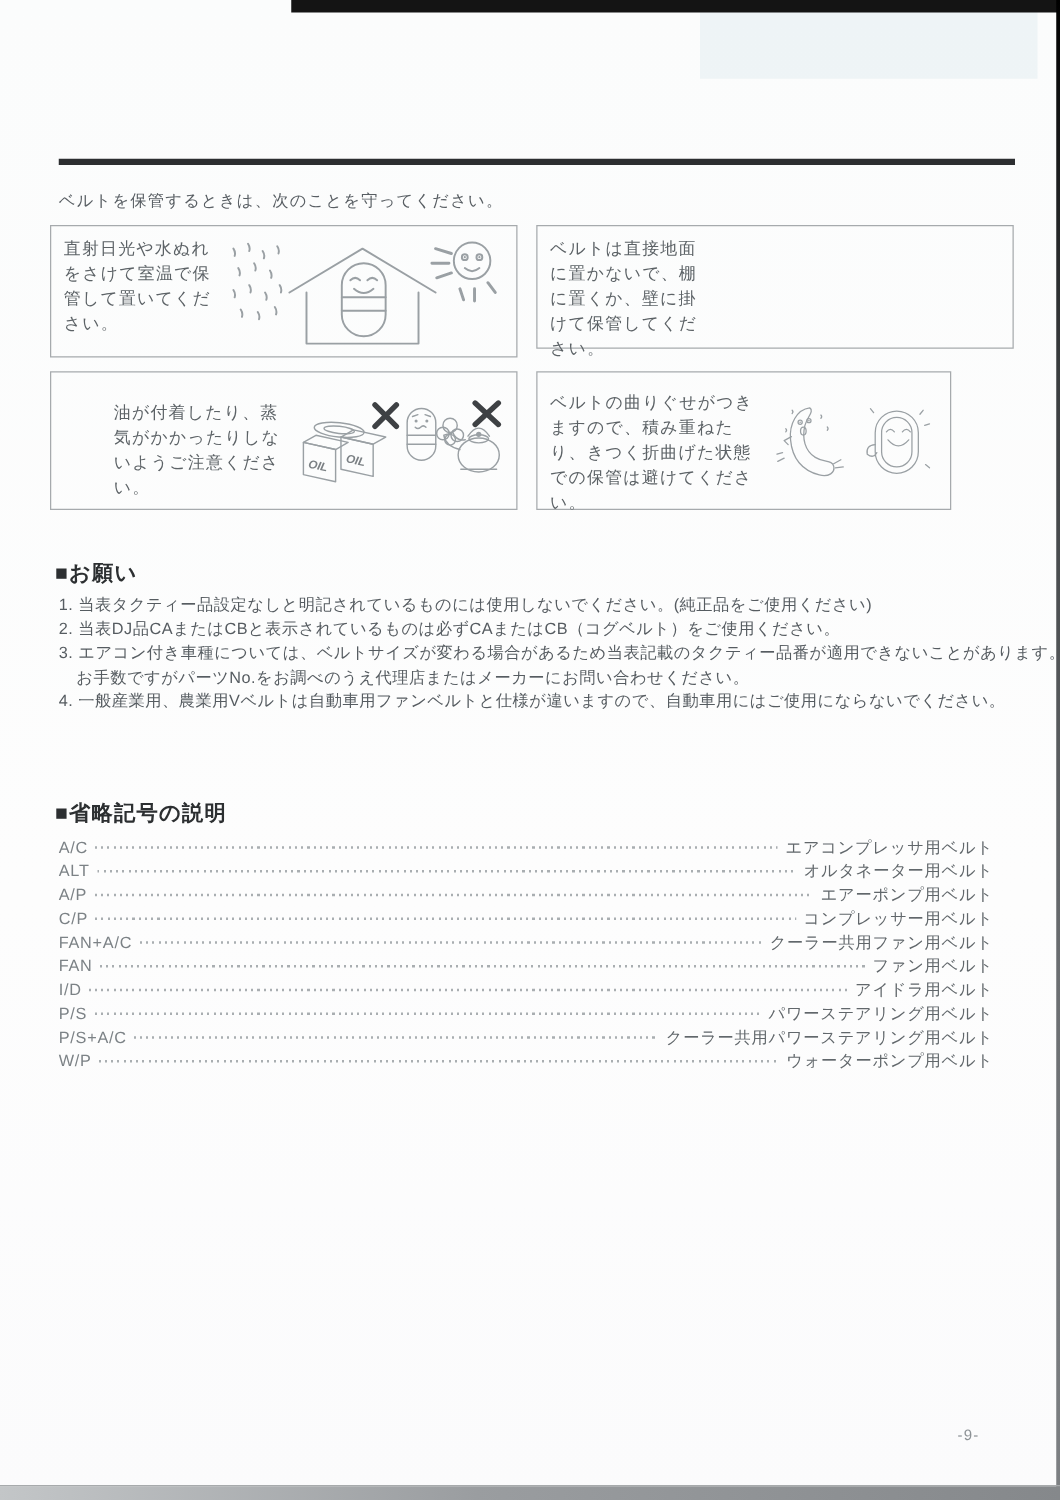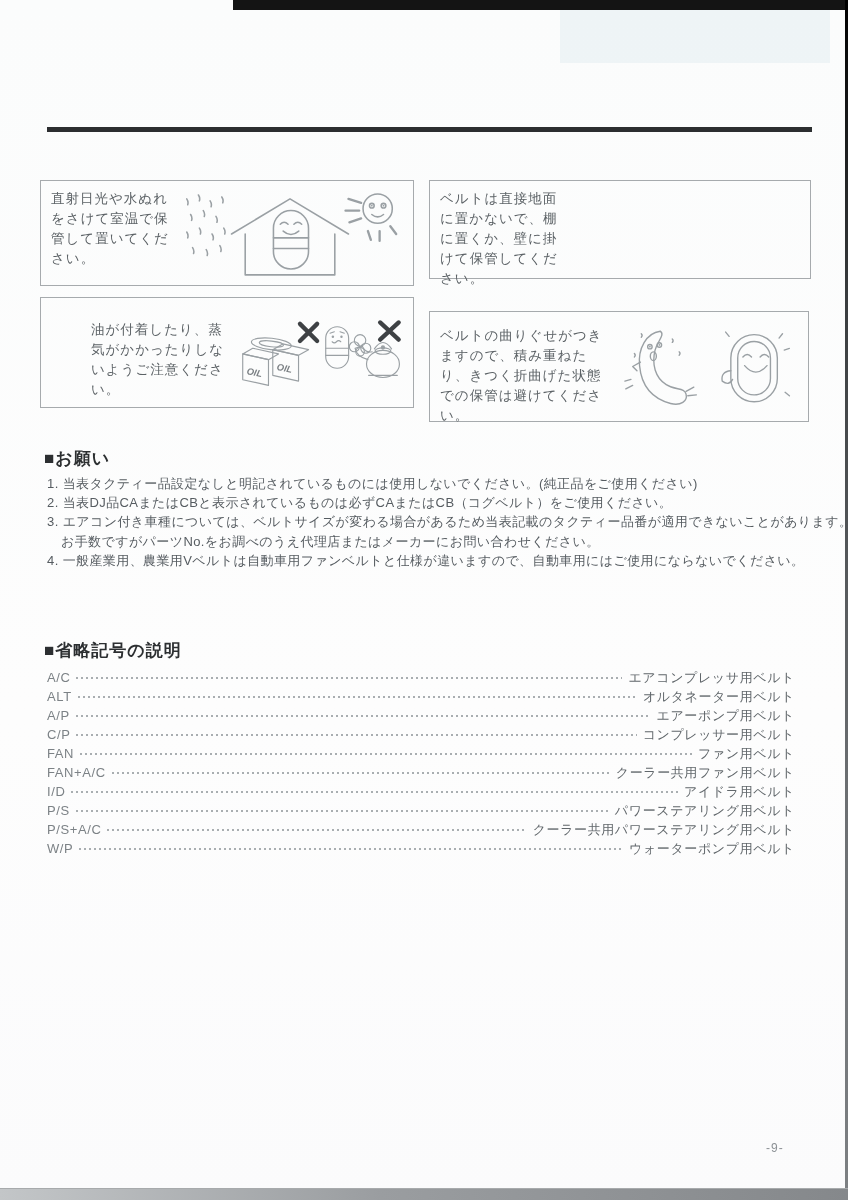--- a/index.html
+++ b/index.html
@@ -24,21 +24,21 @@
   .title-rule{position:absolute;left:47px;top:127px;width:765px;height:5px;background:#2c2e30;}
   .intro{position:absolute;left:47px;top:152px;font-size:13px;color:#585e63;letter-spacing:1px;}
   
   .pbox{position:absolute;border:1px solid #a6aaad;background:transparent;
     display:flex;padding:8px 10px;box-sizing:border-box;gap:4px;}
   .pbox .box-text{font-size:13.5px;line-height:20px;color:#5c6266;letter-spacing:1px;}
   .pbox svg{flex:1;height:100%;}
   #box1{left:40px;top:180px;width:374px;height:106px;}
   #box2{left:429px;top:180px;width:382px;height:99px;flex-direction:column;}
   #box3{left:40px;top:297px;width:374px;height:111px;}
-  #box4{left:429px;top:311px;width:380px;height:111px;}
+  #box4{left:429px;top:297px;width:332px;height:111px;}
   #box1 .box-text{width:122px;}
   #box2 .box-text{width:124px;}
   #box3 .box-text{width:142px;padding-top:14px;margin-left:40px;}
   #box4 .box-text{width:168px;padding-top:6px;}
   
   .sk{stroke:#9aa0a4;fill:none;stroke-width:1.6;stroke-linecap:round;stroke-linejoin:round;}
   .sk2{stroke:#9aa0a4;fill:none;stroke-width:2.4;stroke-linecap:round;}
   .dot{fill:#9aa0a4;stroke:none;}
   .xmark{stroke:#3e4144;fill:none;stroke-width:6;stroke-linecap:round;}
   .oil{font:italic bold 13px "Liberation Sans",sans-serif;fill:#7b8084;stroke:none;}
@@ -67,20 +67,21 @@
 <body>
 
 <div class="page">
 
   <div class="scan-tint"></div>
   <div class="top-scan-bar"></div>
   <div class="right-scan-edge"></div>
   <div class="bottom-scan-edge"></div>
 
   <div class="title-rule"></div>
+  <div class="intro">ベルトを保管するときは、次のことを守ってください。</div>
 
   <div class="pbox" id="box1">
     <div class="box-text">直射日光や水ぬれをさけて室温で保管して置いてください。</div>
     <svg viewBox="0 0 232 90">
       <g>
         <path class="sk" d="M10,10 q2,3 1,6 M22,6 q2,3 1,6 M34,12 q2,3 1,6 M46,8 q2,3 1,6
           M14,26 q2,3 1,6 M27,22 q2,3 1,6 M40,28 q2,3 1,6 M10,44 q2,3 1,6 M23,40 q2,3 1,6
           M36,46 q2,3 1,6 M48,40 q2,3 1,6 M16,60 q2,3 1,6 M30,62 q2,3 1,6 M44,58 q2,3 1,6"></path>
       </g>
       <g>
@@ -218,30 +219,30 @@
       <span class="abbr-code">A/P</span>
       <span class="leader"></span>
       <span class="abbr-meaning">エアーポンプ用ベルト</span>
     </div>
     <div class="abbr-row">
       <span class="abbr-code">C/P</span>
       <span class="leader"></span>
       <span class="abbr-meaning">コンプレッサー用ベルト</span>
     </div>
     <div class="abbr-row">
+      <span class="abbr-code">FAN+A/C</span>
+      <span class="leader"></span>
+      <span class="abbr-meaning">クーラー共用ファン用ベルト</span>
+    </div>
+    <div class="abbr-row">
       <span class="abbr-code">FAN</span>
       <span class="leader"></span>
       <span class="abbr-meaning">ファン用ベルト</span>
     </div>
     <div class="abbr-row">
-      <span class="abbr-code">FAN+A/C</span>
-      <span class="leader"></span>
-      <span class="abbr-meaning">クーラー共用ファン用ベルト</span>
-    </div>
-    <div class="abbr-row">
       <span class="abbr-code">I/D</span>
       <span class="leader"></span>
       <span class="abbr-meaning">アイドラ用ベルト</span>
     </div>
     <div class="abbr-row">
       <span class="abbr-code">P/S</span>
       <span class="leader"></span>
       <span class="abbr-meaning">パワーステアリング用ベルト</span>
     </div>
     <div class="abbr-row">

